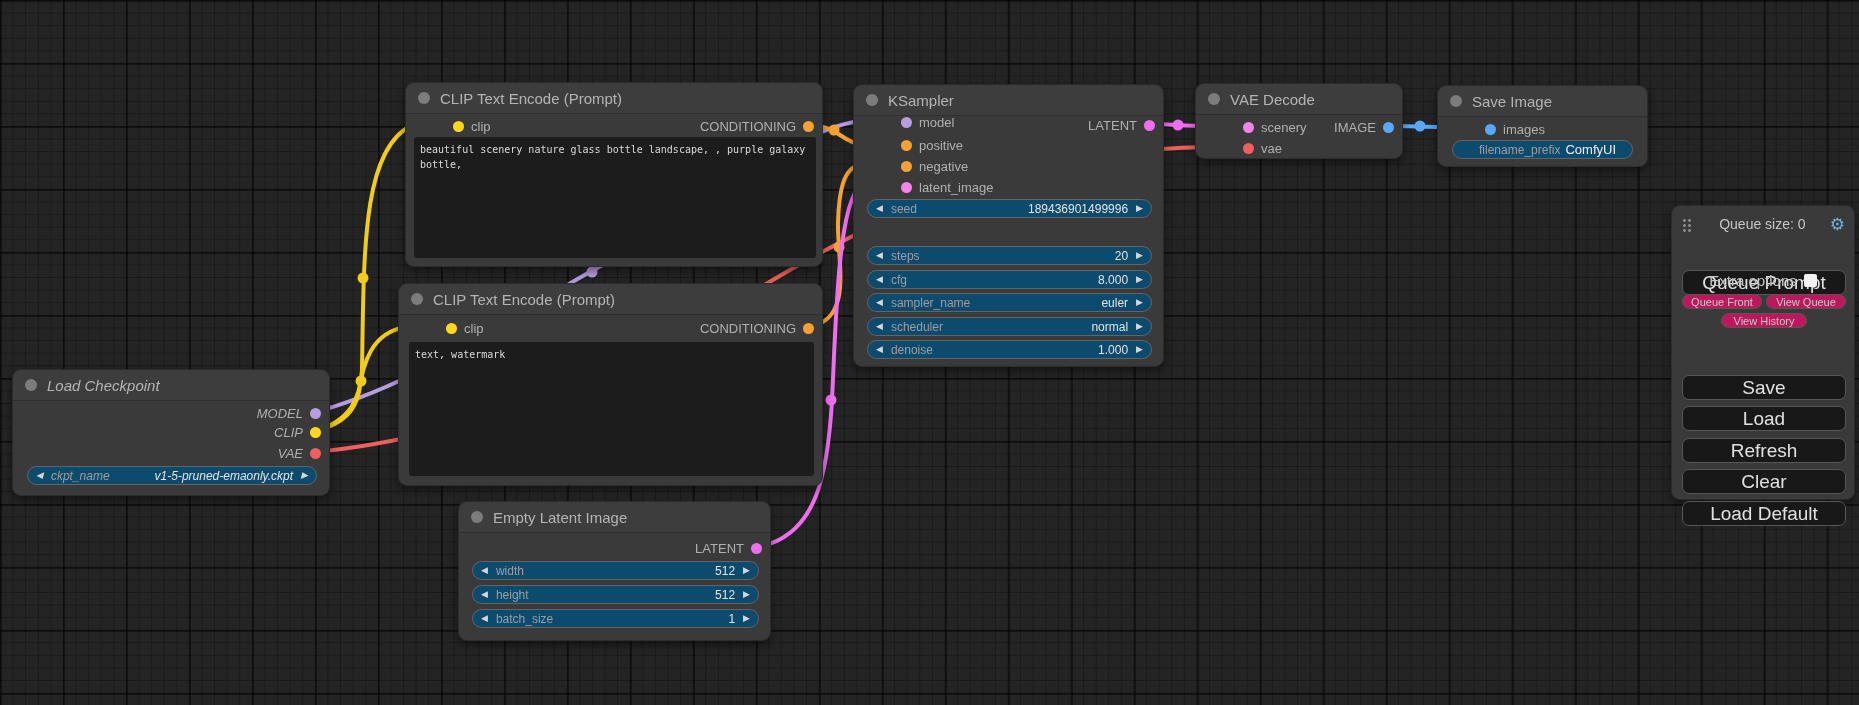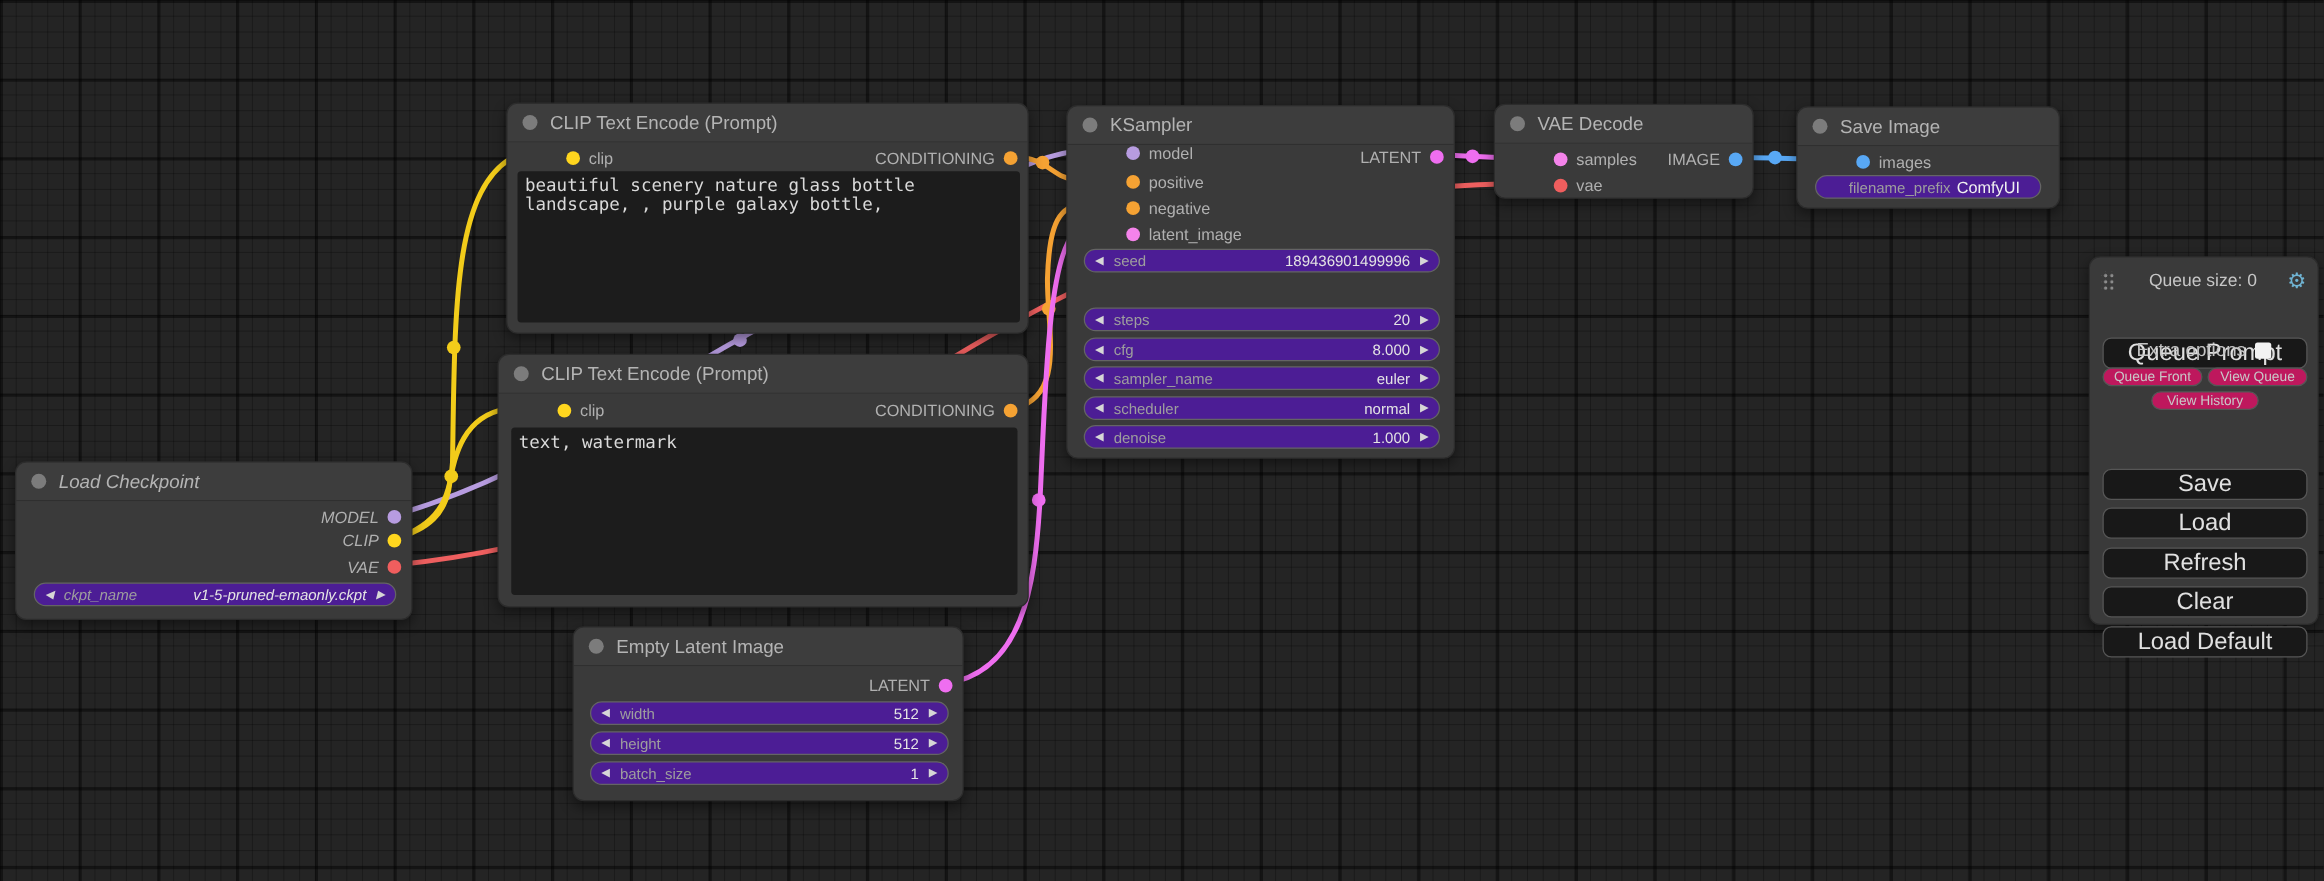--- a/index.html
+++ b/index.html
@@ -38,35 +38,35 @@
   .port { width:11px; height:11px; border-radius:50%; flex:0 0 auto; }
   .c-model  { background:#b79ce0; }
   .c-clip   { background:#ffd61e; }
   .c-vae    { background:#f05e5e; }
   .c-cond   { background:#f5a233; }
   .c-latent { background:#ef6ef0; }
   .c-latent-in { background:#f483ea; }
   .c-image  { background:#58a8f5; }
 
   .widget {
-    position:absolute; height:19px; background:#4c1d95; border:1px solid #646464;
+    position:absolute; height:19px; background:#0c4a6e; border:1px solid #646464;
     border-radius:10px; display:flex; align-items:center; padding:0 8px;
     font-size:12px; overflow:hidden; white-space:nowrap;
   }
   .w-arrow { color:#d6d6d6; font-size:9px; line-height:1; flex:0 0 auto; }
   .w-label { color:#9e9e9e; margin-left:8px; }
   .w-label.centered { margin-left:18px; }
   .w-value { margin-left:auto; color:#e4e4e4; margin-right:8px; }
   .w-value.end { margin-right:2px; }
   .toggle-ball { width:13px; height:13px; border-radius:50%; background:#8a9cb8; flex:0 0 auto; }
 
   .prompt {
     position:absolute; background:#1c1c1c; border-radius:3px;
     color:#dadada; font-family:"DejaVu Sans Mono", monospace;
-    font-size:14px; line-height:15px; padding:5px 6px;
+    font-size:10px; line-height:15px; padding:5px 6px;
     white-space:pre-wrap; word-break:break-word; overflow:hidden;
   }
 
   
   .menu {
     position:absolute; left:1671px; top:205px; width:184px; height:295px; z-index:2;
     background:#3a3a3a; border:1px solid #2c2c2c; border-radius:9px;
     box-shadow:0 4px 10px rgba(0,0,0,0.45);
   }
   .menu-header { position:absolute; left:0; right:0; top:7px; height:22px;
@@ -271,21 +271,21 @@
     </div>
   </div>
 
   <div class="node" style="left:1195px; top:83px; width:208px; height:76px;">
     <div class="node-title">
       <span class="title-dot"></span>
       <span>VAE Decode</span>
     </div>
     <div class="slot in" style="top:35px;">
       <span class="port c-latent-in"></span>
-      <span>samples</span>
+      <span>scenery</span>
     </div>
     <div class="slot in" style="top:56px;">
       <span class="port c-vae"></span>
       <span>vae</span>
     </div>
     <div class="slot out" style="top:35px;">
       <span>IMAGE</span>
       <span class="port c-image"></span>
     </div>
   </div>

